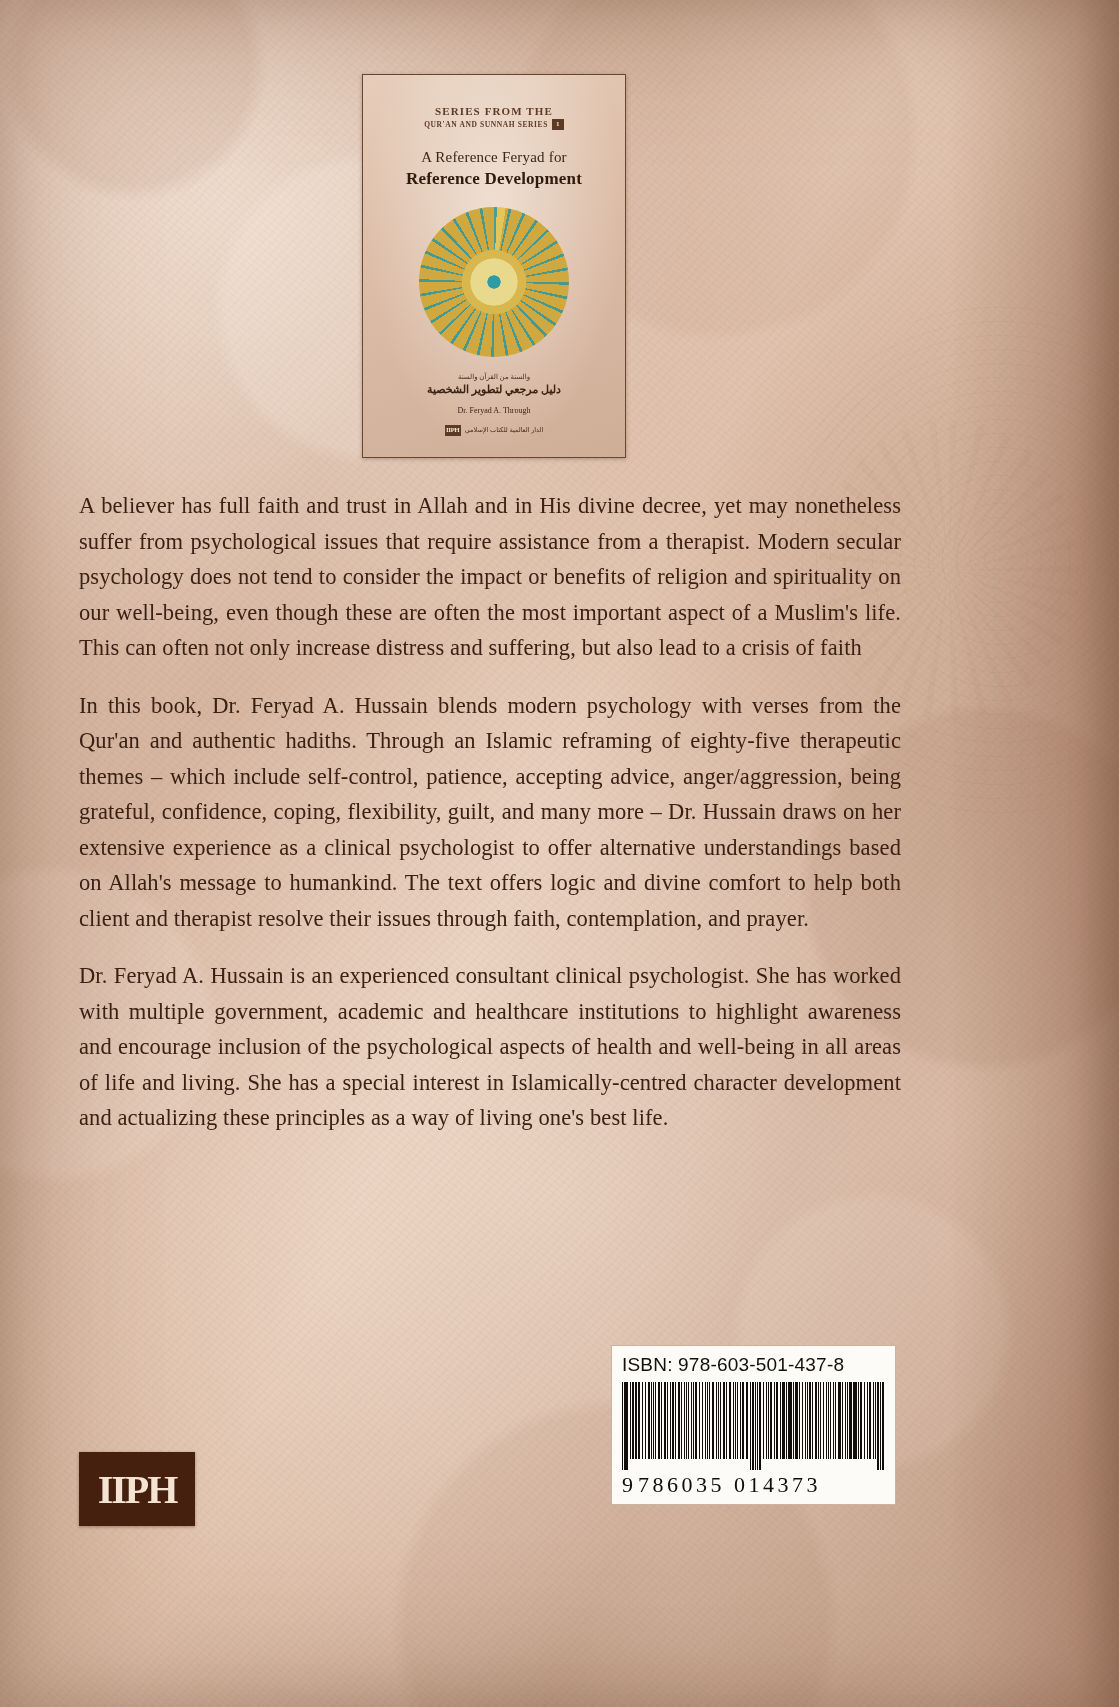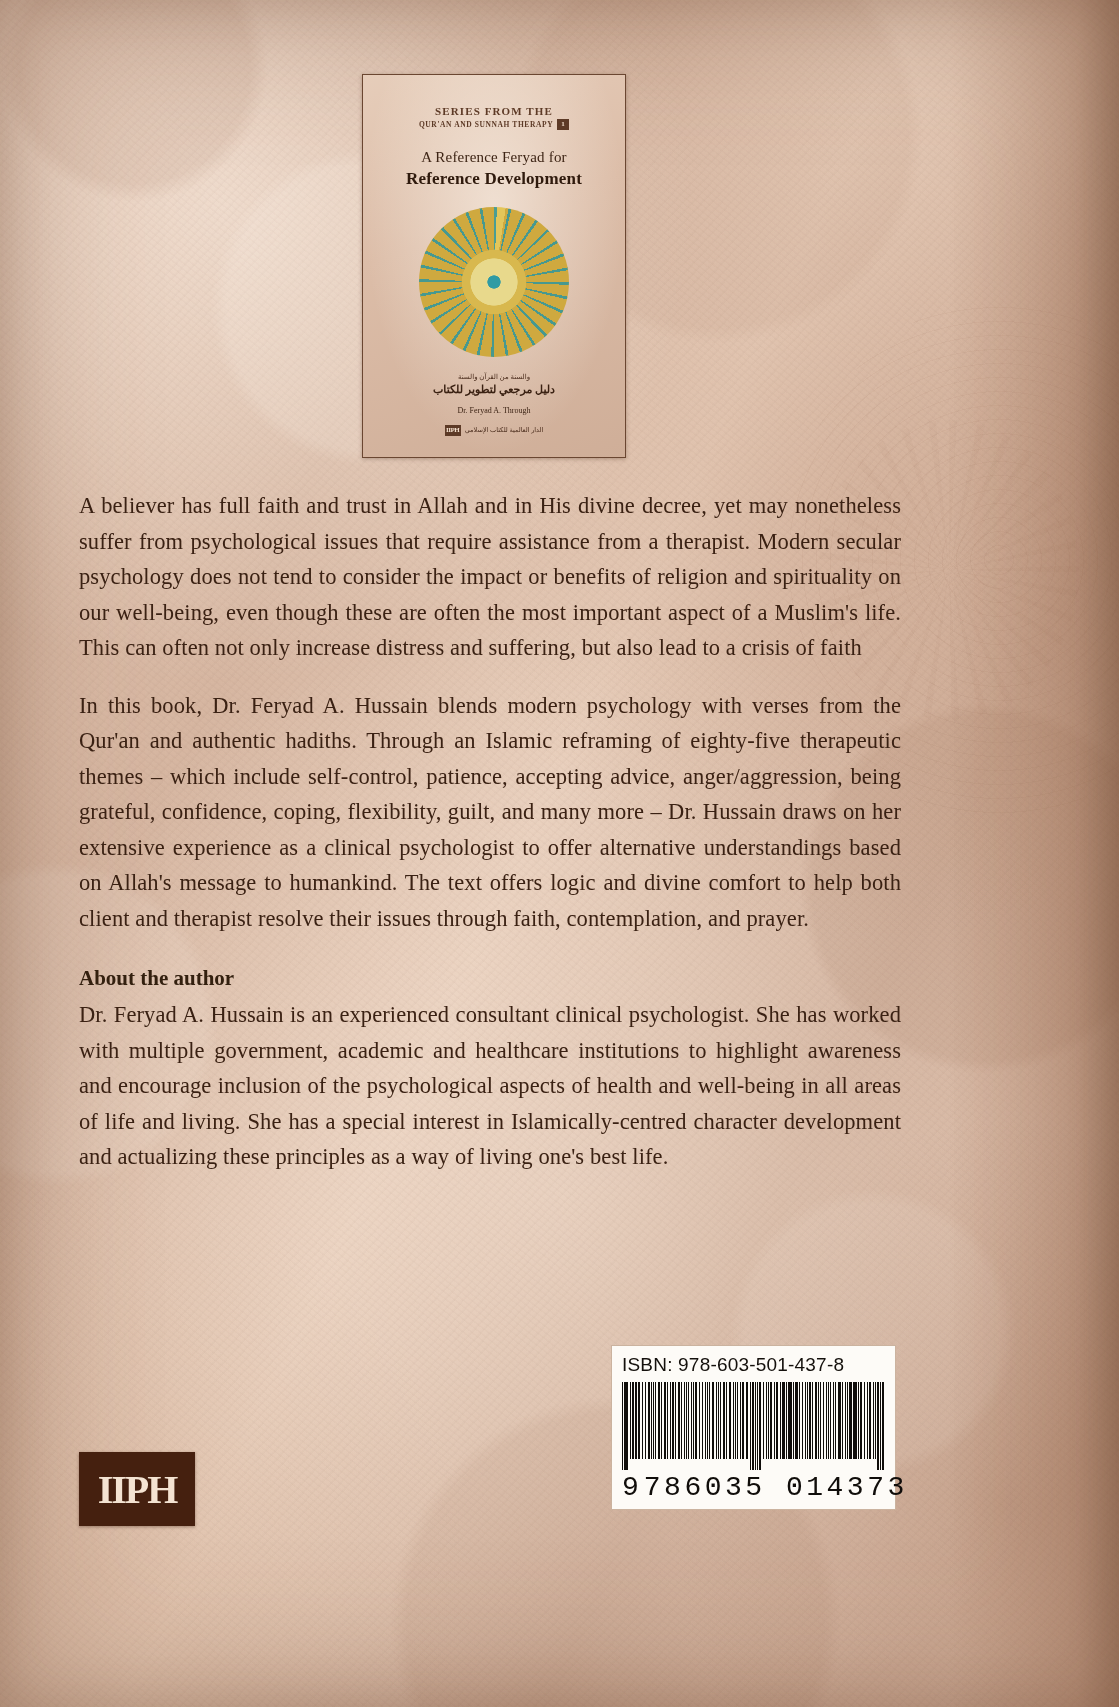--- a/index.html
+++ b/index.html
@@ -276,22 +276,22 @@
     display: flex;
     align-items: stretch;
     gap: 0;
     overflow: hidden;
   }
   .barcode i {
     display: block;
     background: #100d0a;
   }
   .barcode-digits {
-    font-family: Liberation Mono, monospace;
-    font-size: 28px;
+    font-family: Liberation Serif, serif;
+    font-size: 22px;
     letter-spacing: 3.5px;
     color: #100d0a;
     margin-top: 2px;
     white-space: nowrap;
   }
   .barcode-digits .lead { margin-right: 5px; letter-spacing: 0; }
 
   
   .pub-logo {
     position: absolute;
@@ -321,43 +321,42 @@
   <div class="bg-medallion2"></div>
   <div class="bg-right-shade"></div>
   <div class="bg-vignette"></div>
 </div>
 
 <div class="page">
 
   <div class="cover-thumb">
     <div class="cover-series">
       <span class="ln1">SERIES FROM THE</span><br>
-      <span class="ln2">QUR'AN AND SUNNAH THERAPY</span><span class="cover-series-badge">1</span>
+      <span class="ln2">QUR'AN AND SUNNAH SERIES</span><span class="cover-series-badge">1</span>
     </div>
     <div class="cover-title-1">A Reference Feryad for</div>
     <div class="cover-title-2">Reference Development</div>
 
     <div class="mandala">
       <div class="petals"></div>
       <div class="outer"></div>
     </div>
 
     <div class="cover-ar-1">والسنة من القرآن والسنة</div>
-    <div class="cover-ar-2">دليل مرجعي لتطوير للكتاب</div>
+    <div class="cover-ar-2">دليل مرجعي لتطوير الشخصية</div>
     <div class="cover-author">Dr. Feryad A. Through</div>
     <div class="cover-pub">
       <span class="logo">IIPH</span>
       <span class="ar">الدار العالمية للكتاب الإسلامي</span>
     </div>
   </div>
 
   <div class="blurb">
     <p>A believer has full faith and trust in Allah and in His divine decree, yet may nonetheless suffer from psychological issues that require assistance from a therapist. Modern secular psychology does not tend to consider the impact or benefits of religion and spirituality on our well-being, even though these are often the most important aspect of a Muslim's life. This can often not only increase distress and suffering, but also lead to a crisis of faith</p>
     <p>In this book, Dr. Feryad A. Hussain blends modern psychology with verses from the Qur'an and authentic hadiths. Through an Islamic reframing of eighty-five therapeutic themes – which include self-control, patience, accepting advice, anger/aggression, being grateful, confidence, coping, flexibility, guilt, and many more – Dr. Hussain draws on her extensive experience as a clinical psychologist to offer alternative understandings based on Allah's message to humankind. The text offers logic and divine comfort to help both client and therapist resolve their issues through faith, contemplation, and prayer.</p>
-    <div class="about-head">About the author</div>
     <p class="about-body">Dr. Feryad A. Hussain is an experienced consultant clinical psychologist. She has worked with multiple government, academic and healthcare institutions to highlight awareness and encourage inclusion of the psychological aspects of health and well-being in all areas of life and living. She has a special interest in Islamically-centred character development and actualizing these principles as a way of living one's best life.</p>
   </div>
 
   <div class="isbn-box">
     <div class="isbn-text">ISBN: 978-603-501-437-8</div>
     <div class="barcode">
         <i style="width: 1.55px; margin-right: 0px; height: 100%; align-self: flex-start;"></i>
         <i style="width: 2.7px; background: transparent;"></i>
         <i style="width: 1.55px; margin-right: 0px; height: 100%; align-self: flex-start;"></i>
         <i style="width: 1.35px; background: transparent;"></i>

